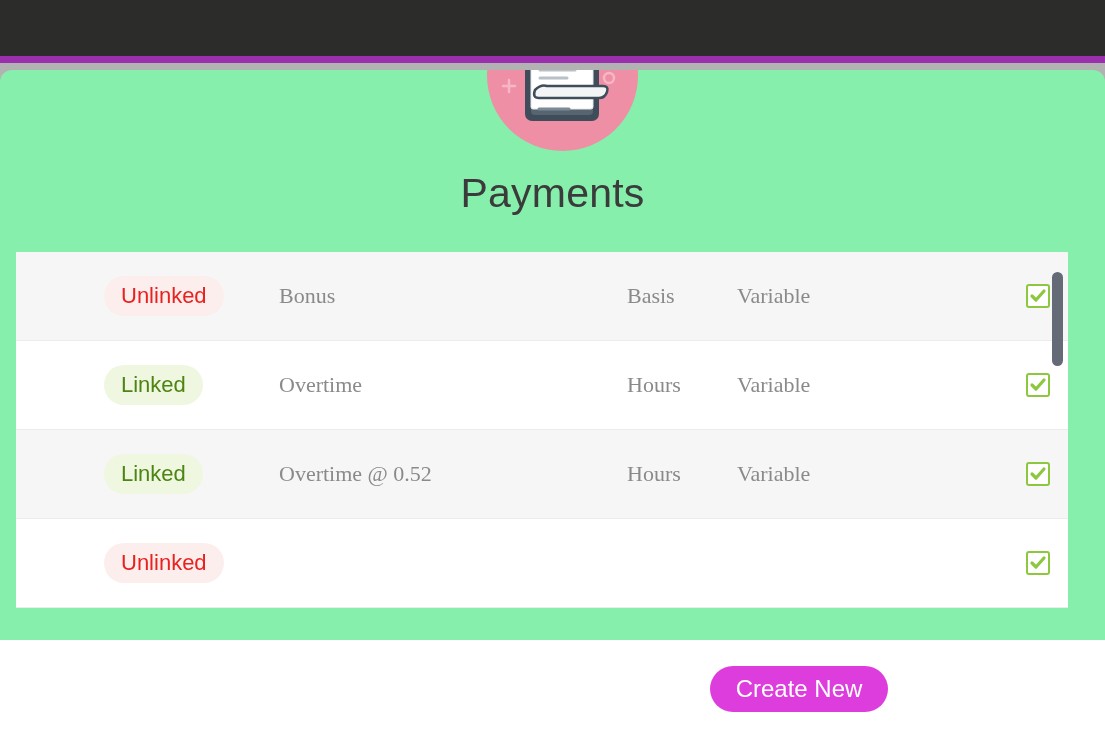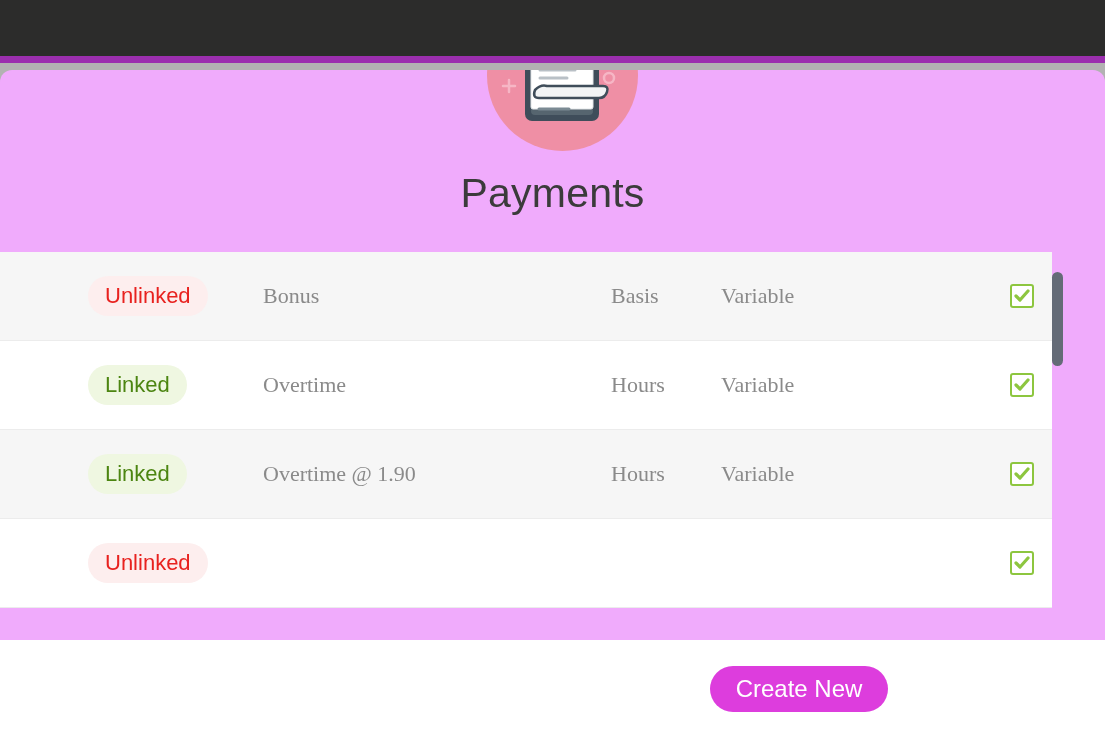--- a/index.html
+++ b/index.html
@@ -21,21 +21,21 @@
     background:#9b2fae;
   }
   .gray-band {
     position:absolute; left:0; top:63px; width:1105px; height:14px;
     background:#b2b2b2;
   }
 
   
   .modal {
     position:absolute; left:0; top:70px; width:1105px; height:685px;
-    background:#f0abfc;
+    background:#86efac;
     border-top-left-radius:12px; border-top-right-radius:12px;
     overflow:hidden;
   }
 
   
   .hero-icon {
     position:absolute; left:487px; top:-70px;
     width:151px; height:151px; border-radius:50%;
     background:#ef8fa5;
     z-index:5;
@@ -66,21 +66,21 @@
   .th-status { left:75px; }
   .th-name { left:263px; }
   .th-basis { left:611px; }
   .th-type { left:746px; }
   .th-company { left:886px; }
   .sort-icon {
     position:absolute; left:561px; top:17px;
     width:20px; height:20px;
   }
 
-  .tbody { position:relative; width:1105px; }
+  .tbody { position:relative; width:1105px;padding-left:16px; }
   .row {
     position:relative; height:89px; width:1052px;
     border-bottom:1px solid #ececec;
   }
   .row.odd { background:#f6f6f6; }
   .row.even { background:#ffffff; }
 
   .cell {
     position:absolute; top:50%; transform:translateY(-50%);
     font-size:22px; color:#8a8a8a; white-space:nowrap; font-weight:400;font-family:Liberation Serif, serif;
@@ -197,21 +197,21 @@
             <div class="cell c-basis">Hours</div>
             <div class="cell c-type">Variable</div>
             <div class="checkbox">
               <svg viewBox="0 0 18 18" xmlns="http://www.w3.org/2000/svg">
                 <path d="M3 9 L7 13 L15 4" fill="none" stroke="#8dc63f" stroke-width="3.2" stroke-linecap="round" stroke-linejoin="round"></path>
               </svg>
             </div>
           </div>
           <div class="row odd">
             <div class="badge badge-linked">Linked</div>
-            <div class="cell c-name">Overtime @ 1.90</div>
+            <div class="cell c-name">Overtime @ 0.52</div>
             <div class="cell c-basis">Hours</div>
             <div class="cell c-type">Variable</div>
             <div class="checkbox">
               <svg viewBox="0 0 18 18" xmlns="http://www.w3.org/2000/svg">
                 <path d="M3 9 L7 13 L15 4" fill="none" stroke="#8dc63f" stroke-width="3.2" stroke-linecap="round" stroke-linejoin="round"></path>
               </svg>
             </div>
           </div>
           <div class="row even">
             <div class="badge badge-unlinked">Unlinked</div>

